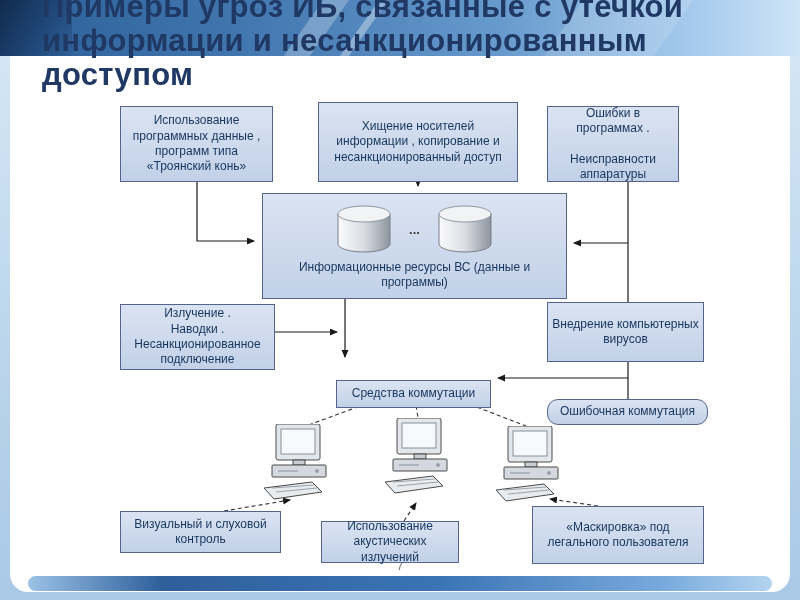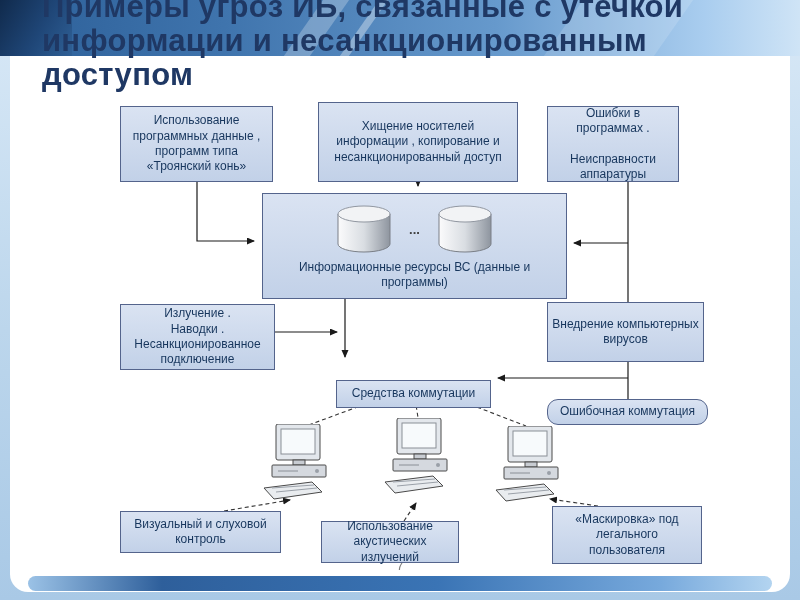--- a/index.html
+++ b/index.html
@@ -35,21 +35,21 @@
   .b-trojan{left:120px;top:106px;width:153px;height:76px;}
   .b-theft{left:318px;top:102px;width:200px;height:80px;}
   .b-errors{left:547px;top:106px;width:132px;height:76px;}
   .b-resources{left:262px;top:193px;width:305px;height:106px;justify-content:flex-start;padding-top:10px;}
   .b-emission{left:120px;top:304px;width:155px;height:66px;}
   .b-viruses{left:547px;top:302px;width:157px;height:60px;padding:4px 2px;}
   .b-switching{left:336px;top:364px;width:155px;height:28px;margin-top:16px;}
   .b-wrong{left:547px;top:399px;width:161px;height:26px;border-radius:11px;}
   .b-visual{left:120px;top:511px;width:161px;height:42px;}
   .b-acoustic{left:321px;top:521px;width:138px;height:42px;}
-  .b-masking{left:532px;top:506px;width:150px;height:58px;margin-left:20px;}
+  .b-masking{left:532px;top:506px;width:172px;height:58px;}
   .cyl-row{display:flex;align-items:center;justify-content:center;}
   .cyl{width:66px;height:52px;}
   .dots{margin:0 12px;font-weight:bold;color:#404040;font-size:13px;}
   .res-label{margin-top:4px;white-space:normal;max-width:250px;}
   .pc{position:absolute;z-index:6;width:76px;height:80px;}
   .pc1{left:262px;top:424px;}
   .pc2{left:383px;top:418px;}
   .pc3{left:494px;top:426px;}
 </style>
 </head>

